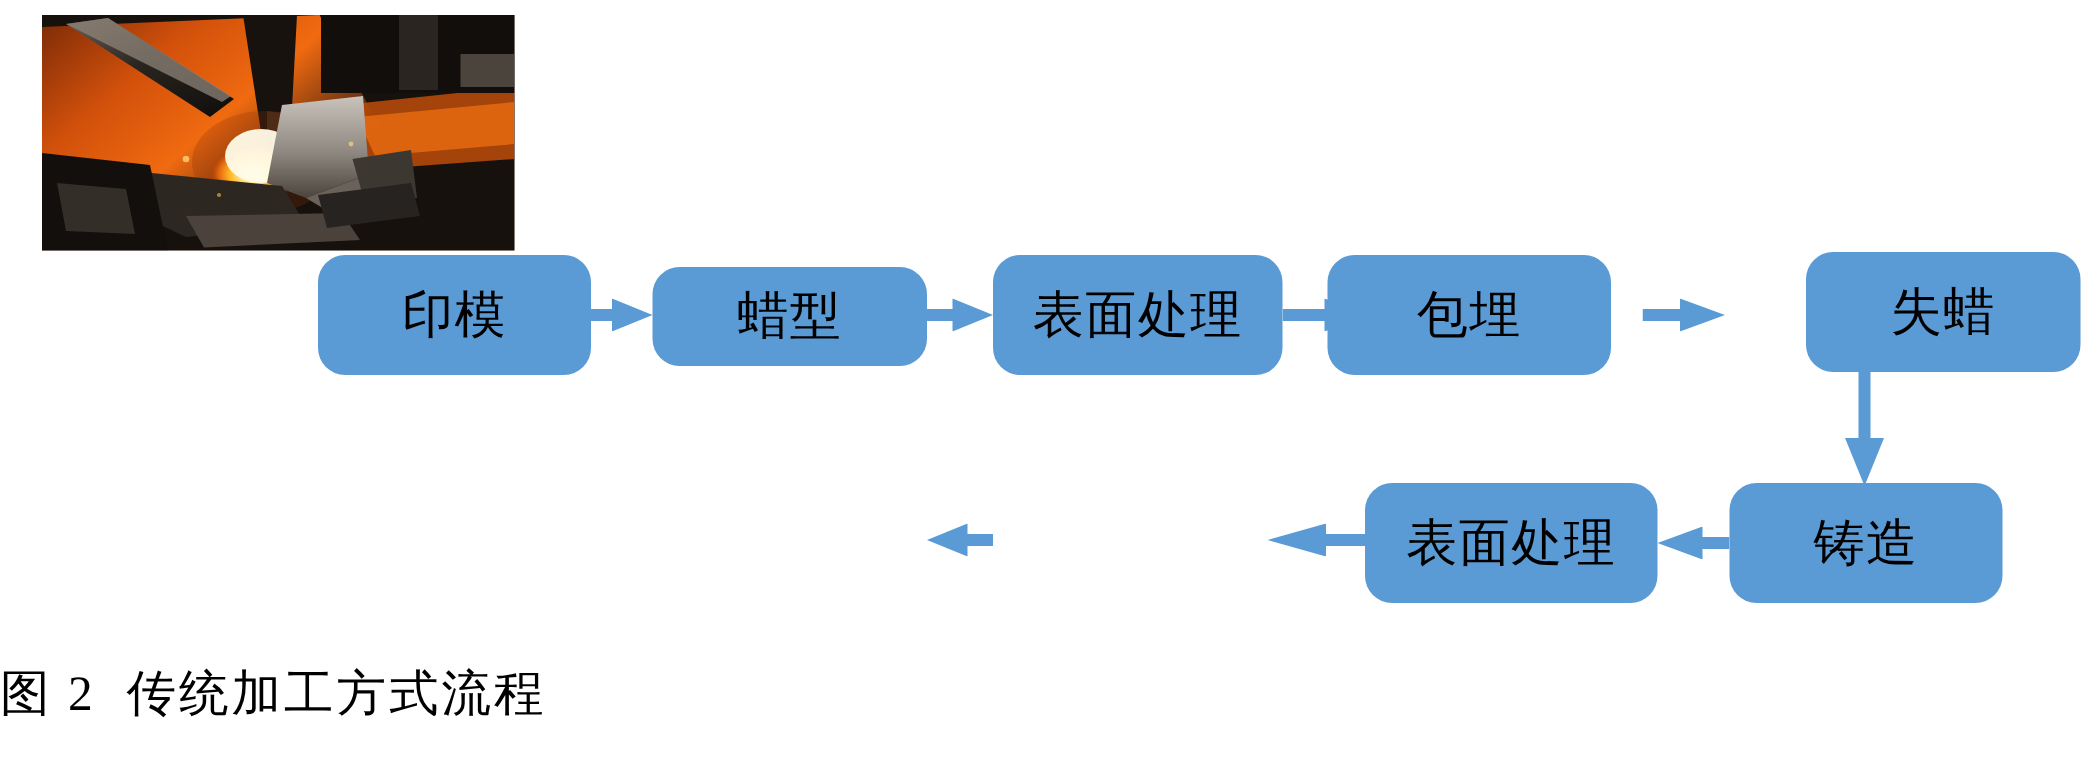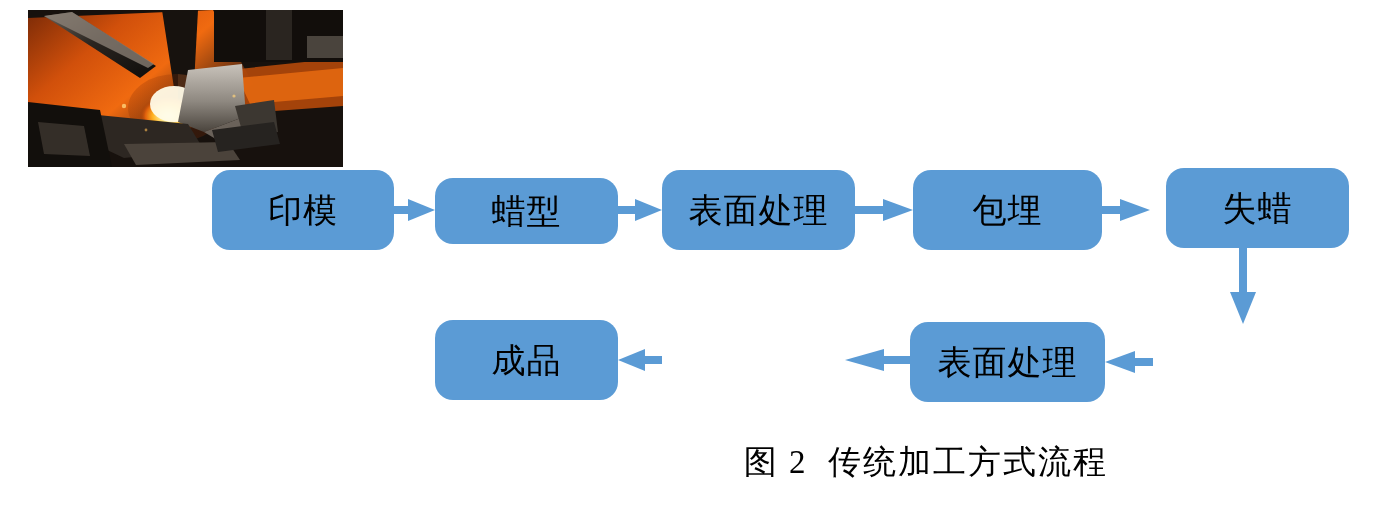--- a/index.html
+++ b/index.html
@@ -53,21 +53,21 @@
     position: absolute;
   }
   .arrow svg { display: block; }
 
   
   .caption {
     position: absolute;
     left: 0;
     top: 440px;
     width: 1108px;
-    text-align: right;
+    text-align: left;
     font-family: "Liberation Serif", "DejaVu Serif", serif;
     font-size: 33px;
     color: #000000;
     letter-spacing: 2px;
     white-space: pre;
   }
 </style>
 </head>
 <body>
 
@@ -163,45 +163,42 @@
     <span>表面处理</span>
   </div>
 
   <div class="arrow" style="left:855px; top:199px;">
     <svg width="58" height="22" viewBox="0 0 58 22">
       <rect x="0" y="7" width="34" height="8" fill="#5B9BD5"></rect>
       <polygon points="28,0 58,11 28,22" fill="#5B9BD5"></polygon>
     </svg>
   </div>
 
-  <div class="node" style="left:913px; top:170px; width:189px; height:80px;">
+  <div class="node" style="left:885px; top:170px; width:189px; height:80px;">
     <span>包埋</span>
   </div>
 
   <div class="arrow" style="left:1095px; top:199px;">
     <svg width="55" height="22" viewBox="0 0 55 22">
       <rect x="0" y="7" width="31" height="8" fill="#5B9BD5"></rect>
       <polygon points="25,0 55,11 25,22" fill="#5B9BD5"></polygon>
     </svg>
   </div>
 
-  <div class="node" style="left:1166px; top:168px; width:183px; height:80px;">
+  <div class="node" style="left:1204px; top:168px; width:183px; height:80px;">
     <span>失蜡</span>
   </div>
 
   <div class="arrow" style="left:1228px; top:248px;">
     <svg width="30" height="76" viewBox="0 0 30 76">
       <rect x="11" y="0" width="8" height="50" fill="#5B9BD5"></rect>
       <polygon points="2,44 28,44 15,76" fill="#5B9BD5"></polygon>
     </svg>
   </div>
 
-  <div class="node" style="left:435px; top:320px; width:183px; height:80px;">
-    <span>成品</span>
-  </div>
 
   <div class="arrow" style="left:618px; top:349px;">
     <svg width="44" height="22" viewBox="0 0 44 22">
       <rect x="21" y="7" width="23" height="8" fill="#5B9BD5"></rect>
       <polygon points="27,0 0,11 27,22" fill="#5B9BD5"></polygon>
     </svg>
   </div>
 
 
   <div class="arrow" style="left:845px; top:349px;">
@@ -215,16 +212,19 @@
     <span>表面处理</span>
   </div>
 
   <div class="arrow" style="left:1105px; top:351px;">
     <svg width="48" height="22" viewBox="0 0 48 22">
       <rect x="24" y="7" width="24" height="8" fill="#5B9BD5"></rect>
       <polygon points="30,0 0,11 30,22" fill="#5B9BD5"></polygon>
     </svg>
   </div>
 
+  <div class="node" style="left:1153px; top:322px; width:182px; height:80px;">
+    <span>铸造</span>
+  </div>
 
   <div class="caption">图 2  传统加工方式流程</div>
 
 </div>
 
 </body></html>

